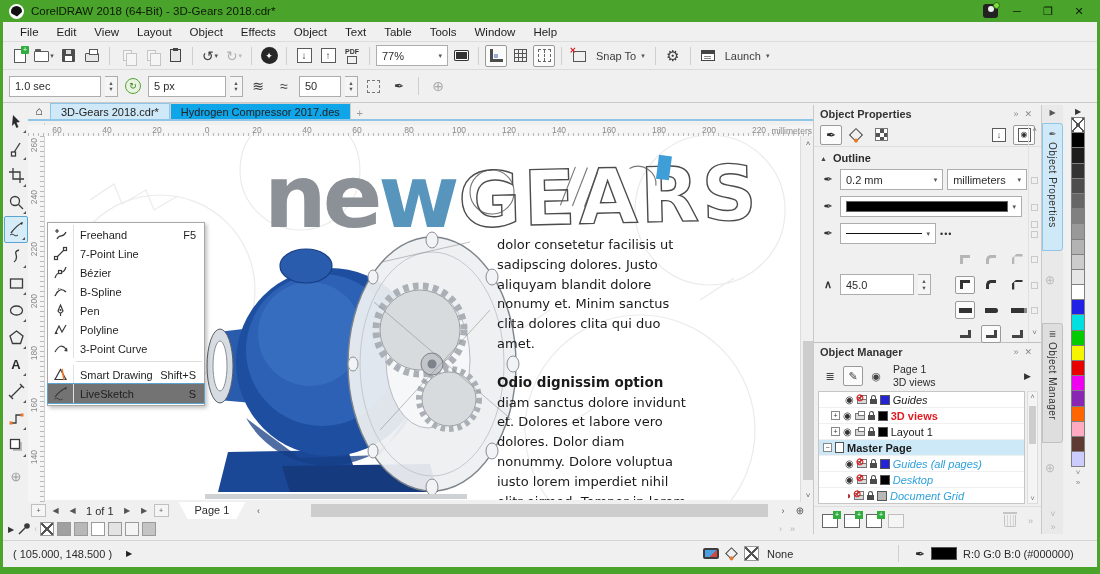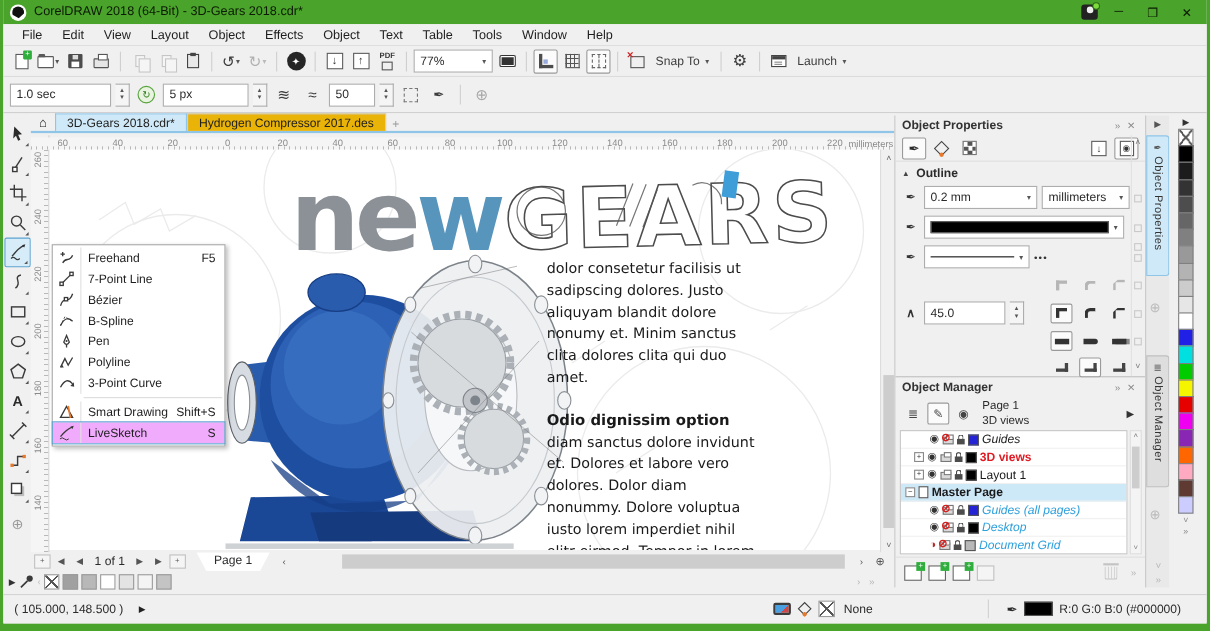--- a/index.html
+++ b/index.html
@@ -73,21 +73,21 @@
   .toolbox { position:absolute; left:0; top:5px; width:26px; bottom:0; background:#f0f0f0; display:flex; flex-direction:column; align-items:center; }
   .tool { width:24px; height:27px; display:flex; align-items:center; justify-content:center; position:relative; }
   .tool svg { stroke:#3a3a3a; fill:none; stroke-width:1.3; }
   .tool.active { background:#d6ecf8; border:1px solid #5ba3d0; border-radius:2px; }
   .tool .corner { position:absolute; right:2px; bottom:2px; width:0; height:0; border-left:3px solid transparent; border-bottom:3px solid #555; }
   .tool-plus { margin-top:10px; color:#9a9a9a; font-size:13px; }
 
   
   .tabbar { position:absolute; left:25px; top:0; width:786px; height:18px; display:flex; align-items:flex-end; border-bottom:2px solid #8fc6e8; background:#f0f0f0; }
   .home { width:22px; height:16px; display:flex; align-items:center; justify-content:center; font-size:12px; color:#222; }
-  .doctab { height:16px; padding:0 10px; display:flex; align-items:center; font-size:11px; color:#222; background:#eab308; border:1px solid #cfcfcf; border-bottom:none; }
+  .doctab { height:16px; padding:0 10px; display:flex; align-items:center; font-size:11px; color:#222; background:#0ea5e9; border:1px solid #cfcfcf; border-bottom:none; }
   .doctab.active { background:#cfe9f8; border-color:#8fc6e8; }
   .newtab { width:18px; text-align:center; color:#999; font-size:11px; }
 
   
   .hruler { position:absolute; left:25px; top:10px; width:786px; height:13px; background:#f5f5f5; border-bottom:1px solid #d0d0d0; overflow:hidden;
     background-image:repeating-linear-gradient(to right,#b9b9b9 0 1px,transparent 1px 5px); background-size:100% 4px; background-position:0 bottom; background-repeat:no-repeat;margin-top:12px; }
   .hruler .lbl { position:absolute; top:0; width:50px; text-align:center; font-size:8.5px; color:#8a8a8a; }
   .hruler .unit { position:absolute; right:2px; top:1px; font-size:8.5px; color:#8a8a8a; }
   .vruler { position:absolute; left:25px; top:33px; width:17px; bottom:38px; background:#f5f5f5; border-right:1px solid #d0d0d0;
     background-image:repeating-linear-gradient(to bottom,#b9b9b9 0 1px,transparent 1px 5px); background-size:4px 100%; background-position:right 0; background-repeat:no-repeat; }
@@ -123,21 +123,21 @@
   .docpal .tailarrows { margin-left:auto; color:#b5b5b5; font-size:9px; display:flex; gap:8px; padding-right:10px; }
 
   
   .flyout { position:absolute; left:44px; top:119px; width:158px; background:#fff; border:1px solid #a8a8a8; box-shadow:2px 2px 4px rgba(0,0,0,.25); z-index:30; padding:2px 0; }
   .fly-item { display:flex; align-items:center; height:19px; position:relative; }
   .fly-item .fic { width:26px; display:flex; align-items:center; justify-content:center; border-right:1px solid #e0e0e0; align-self:stretch; }
   .fly-item .fic svg { stroke:#3a3a3a; fill:none; stroke-width:1.2; }
   .fly-item .flbl { flex:1; padding-left:6px; font-size:11px; color:#1e1e1e; }
   .fly-item .fsc { padding-right:8px; font-size:11px; color:#1e1e1e; }
   .fly-sep { height:1px; background:#dcdcdc; margin:3px 2px 3px 28px; }
-  .fly-item.sel { background:#f0abfc; outline:1px solid #5ba3d0; }
+  .fly-item.sel { background:#737373; outline:1px solid #5ba3d0; }
 
   
   .dockers { position:absolute; left:810px; top:2px; width:228px; height:429px; background:#f0f0f0; border-left:1px solid #c9c9c9; display:flex; flex-direction:column; }
   .docker-head { height:18px; display:flex; align-items:center; padding:0 6px; font-size:11px; font-weight:bold; color:#333; }
   .docker-head .hsp { flex:1; }
   .docker-head .hbtn { color:#8a8a8a; font-size:9px; padding:0 3px; font-weight:normal; }
   .objprops { height:238px; border-bottom:1px solid #c0c0c0; position:relative; }
   .objmgr { flex:1; position:relative; }
 
   .op-tabs { height:24px; display:flex; align-items:center; gap:3px; padding:0 6px; border-bottom:1px solid #dedede; }

